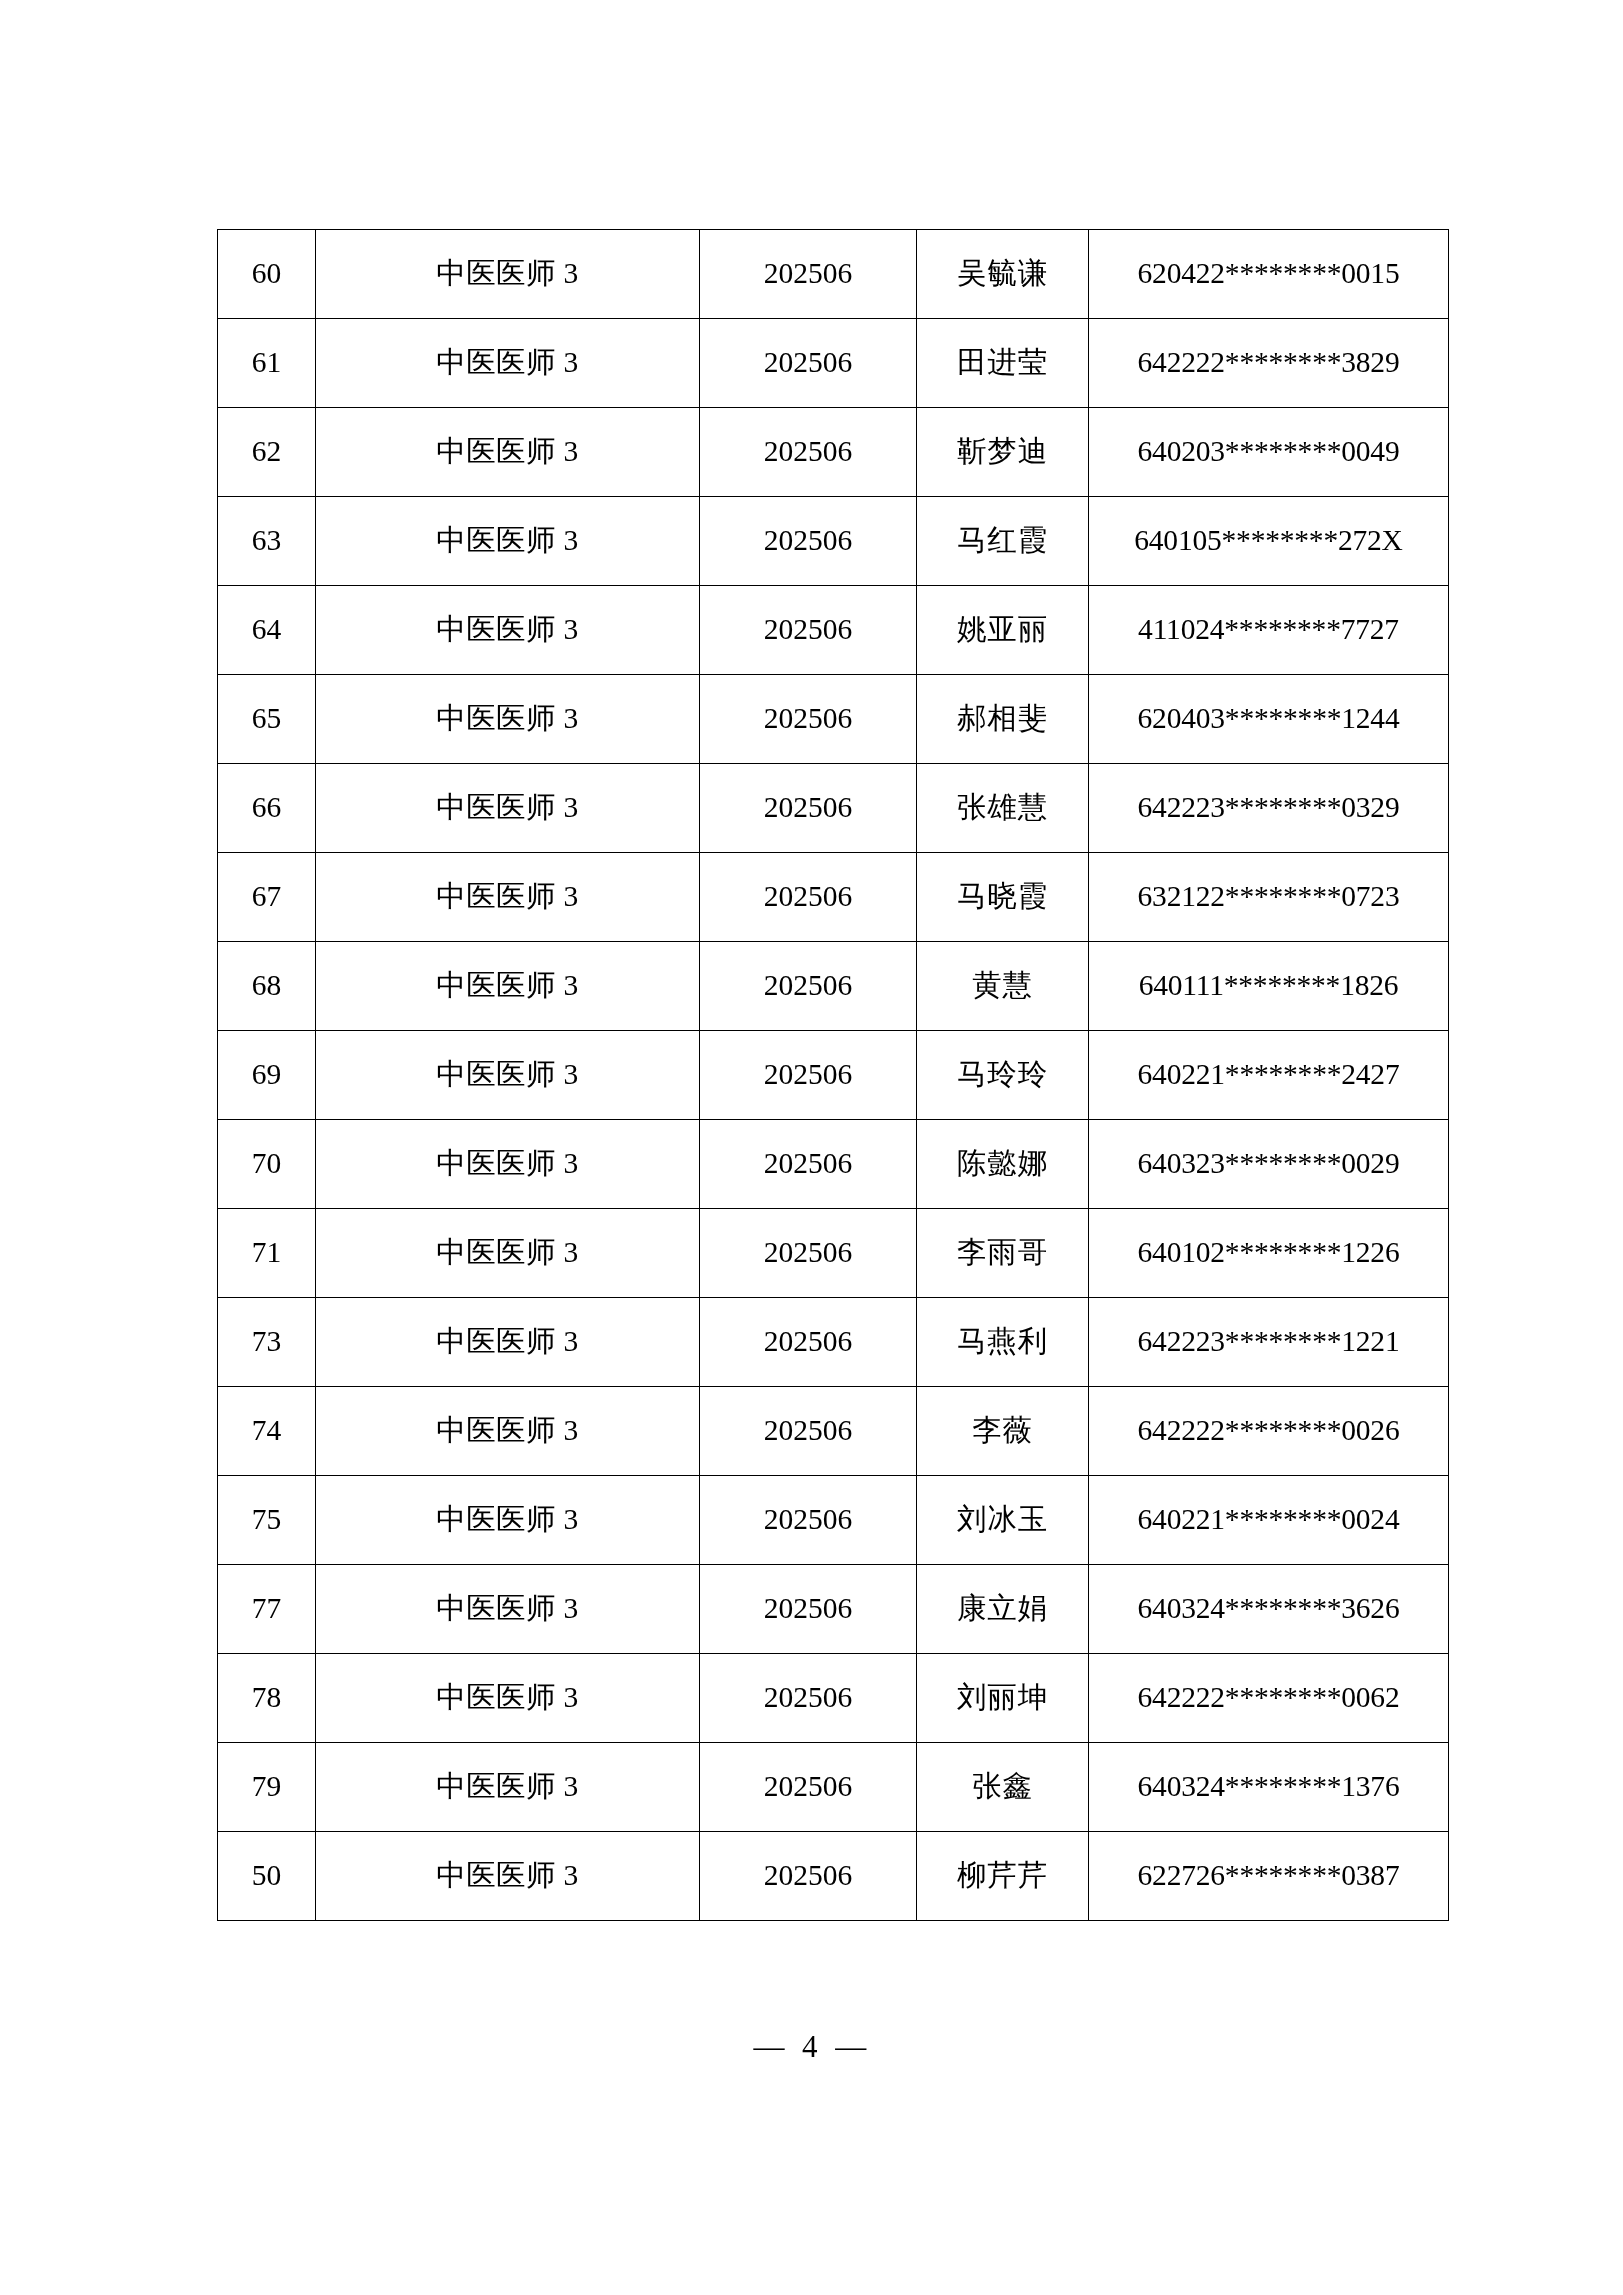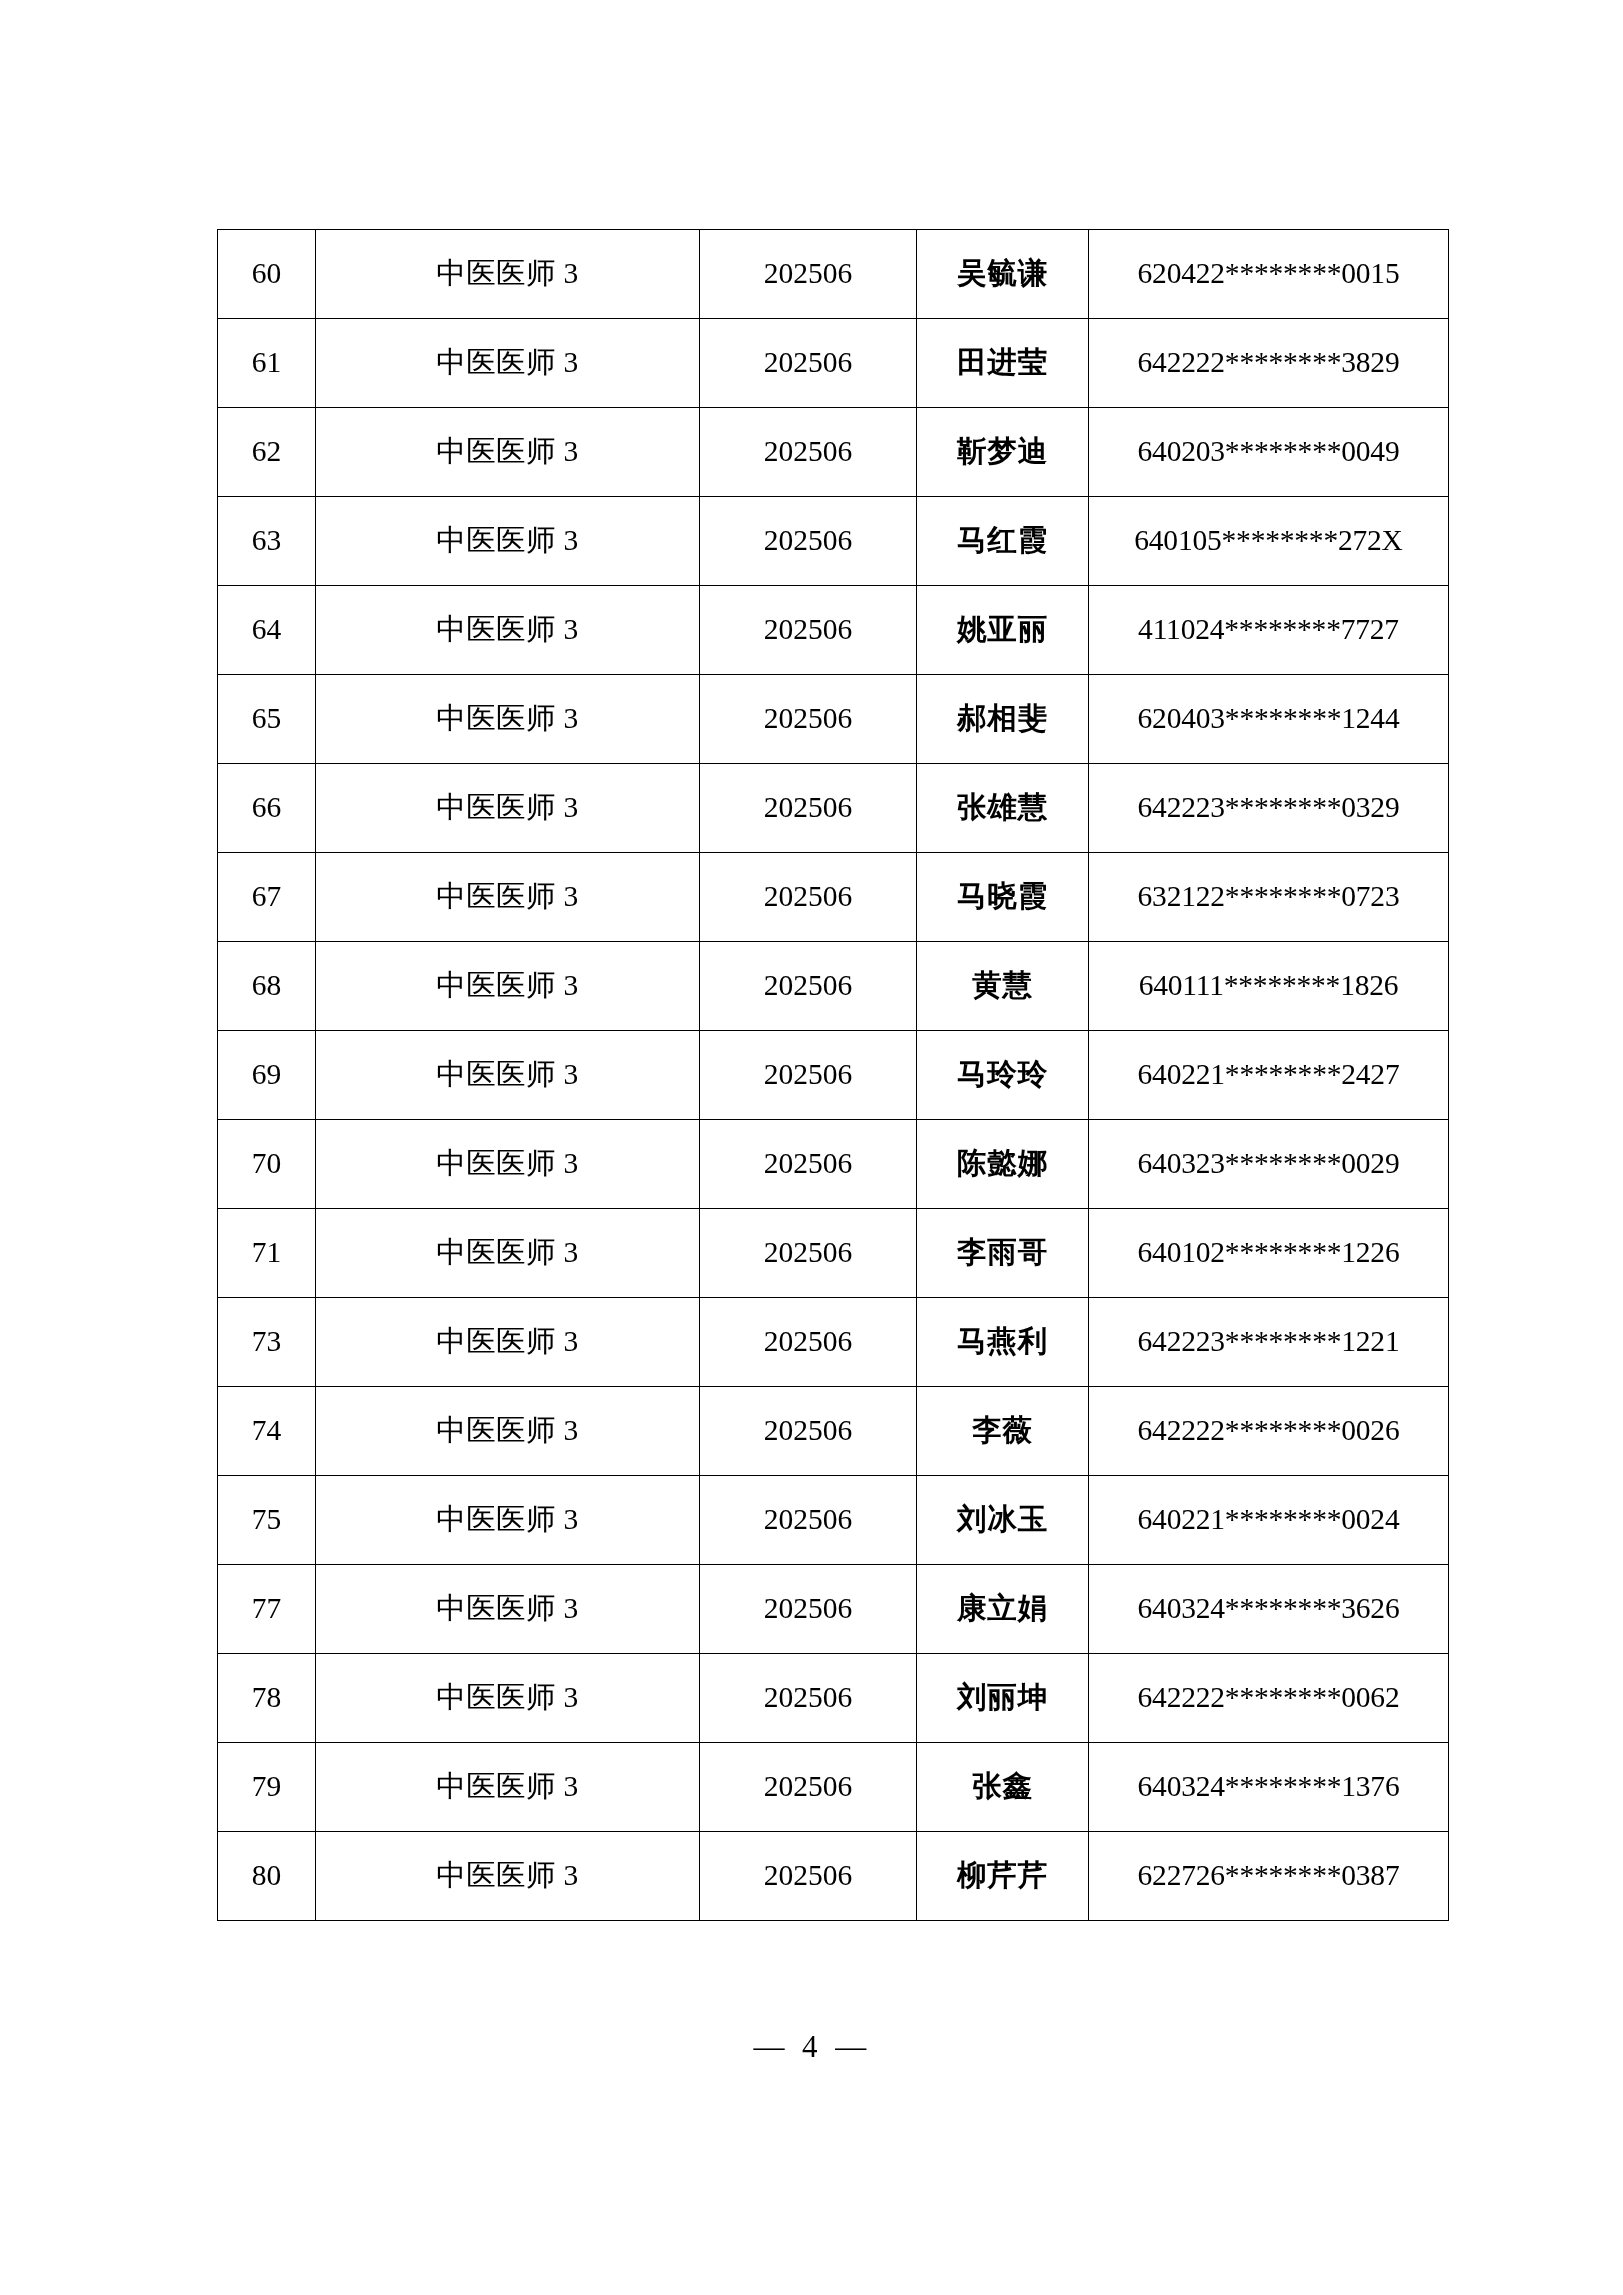--- a/index.html
+++ b/index.html
@@ -40,21 +40,21 @@
   }
   col.c-seq   { width: 98px; }
   col.c-type  { width: 384px; }
   col.c-batch { width: 217px; }
   col.c-name  { width: 172px; }
   col.c-id    { width: 360px; }
 
   td.seq   { font-size: 30px; }
   td.type  { font-size: 29.5px; letter-spacing: 0.4px; }
   td.batch { font-size: 30px; }
-  td.name  { font-size: 31px; letter-spacing: 0.8px; font-weight: bold; }
+  td.name  { font-size: 31px; letter-spacing: 0.8px; }
   td.id    { font-size: 30px; letter-spacing: -0.2px; }
 
   .footer {
     position: absolute;
     left: 0;
     right: 0;
     top: 2029px;
     text-align: center;
     font-size: 31px;
     letter-spacing: 3.3px;
@@ -195,21 +195,21 @@
           <td class="id">642222********0062</td>
         </tr>
         <tr>
           <td class="seq">79</td>
           <td class="type">中医医师 3</td>
           <td class="batch">202506</td>
           <td class="name">张鑫</td>
           <td class="id">640324********1376</td>
         </tr>
         <tr>
-          <td class="seq">80</td>
+          <td class="seq">50</td>
           <td class="type">中医医师 3</td>
           <td class="batch">202506</td>
           <td class="name">柳芹芹</td>
           <td class="id">622726********0387</td>
         </tr>
       </tbody>
   </table>
 
   <div class="footer">
     <span>—</span>

